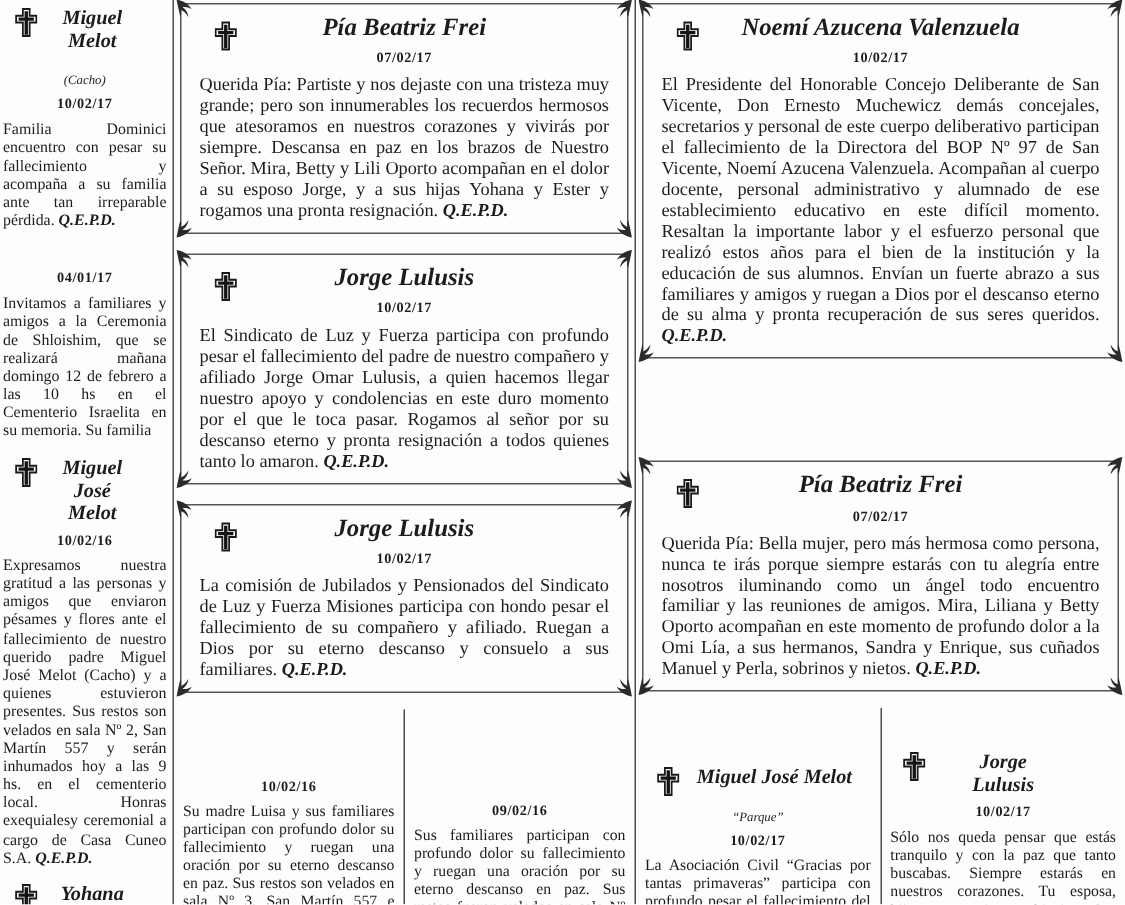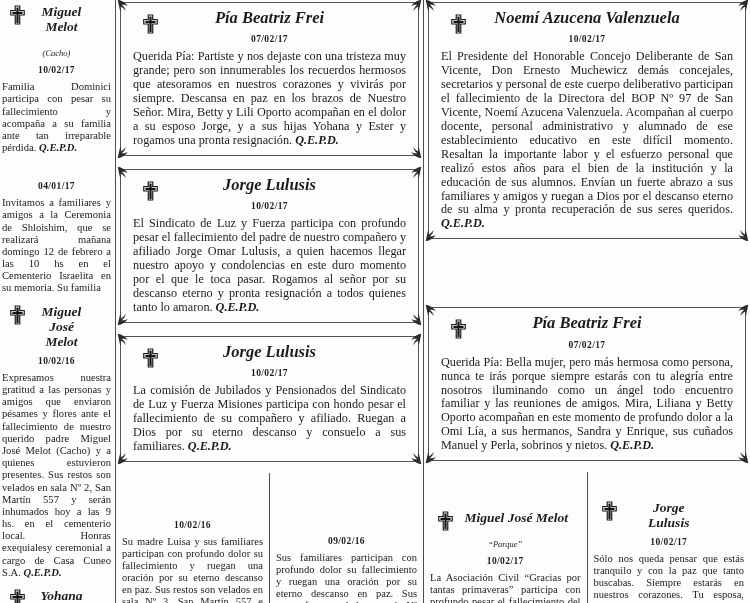--- a/index.html
+++ b/index.html
@@ -77,21 +77,21 @@
     <div class="notice">
       <div class="nhead">
         <span class="nicon"><svg viewBox="0 0 20 26" width="15" height="20" aria-hidden="true">
               <path d="M7 1h6v6h6v6h-6v12H7V13H1V7h6z" fill="#fff" stroke="#1a1a1a" stroke-width="1.6"></path>
               <path d="M8.5 3h3v5.5h5.3v3H11.5v12.3h-3V11.5H3.2v-3h5.3z" fill="#141414"></path>
             </svg></span>
         <div class="nname">Miguel Melot</div>
         <div class="nsub">(Cacho)</div>
       </div>
       <div class="ndate">10/02/17</div>
-      <p class="nbody"><span>Familia Dominici participa con pesar su fallecimiento y acompaña a su familia ante tan irreparable pérdida.</span> <span class="qepd">Q.E.P.D.</span></p>
+      <p class="nbody"><span>Familia Dominici encuentro con pesar su fallecimiento y acompaña a su familia ante tan irreparable pérdida.</span> <span class="qepd">Q.E.P.D.</span></p>
     </div>
 
     <div class="notice tight">
       <div class="ndate">04/01/17</div>
       <p class="nbody"><span>Invitamos a familiares y amigos a la Ceremonia de Shloishim, que se realizará mañana domingo 12 de febrero a las 10 hs  en el Cementerio Israelita en su memoria. Su familia</span> <span class="qepd"></span></p>
     </div>
 
     <div class="notice tight">
       <div class="nhead">
         <span class="nicon"><svg viewBox="0 0 20 26" width="15" height="20" aria-hidden="true">

